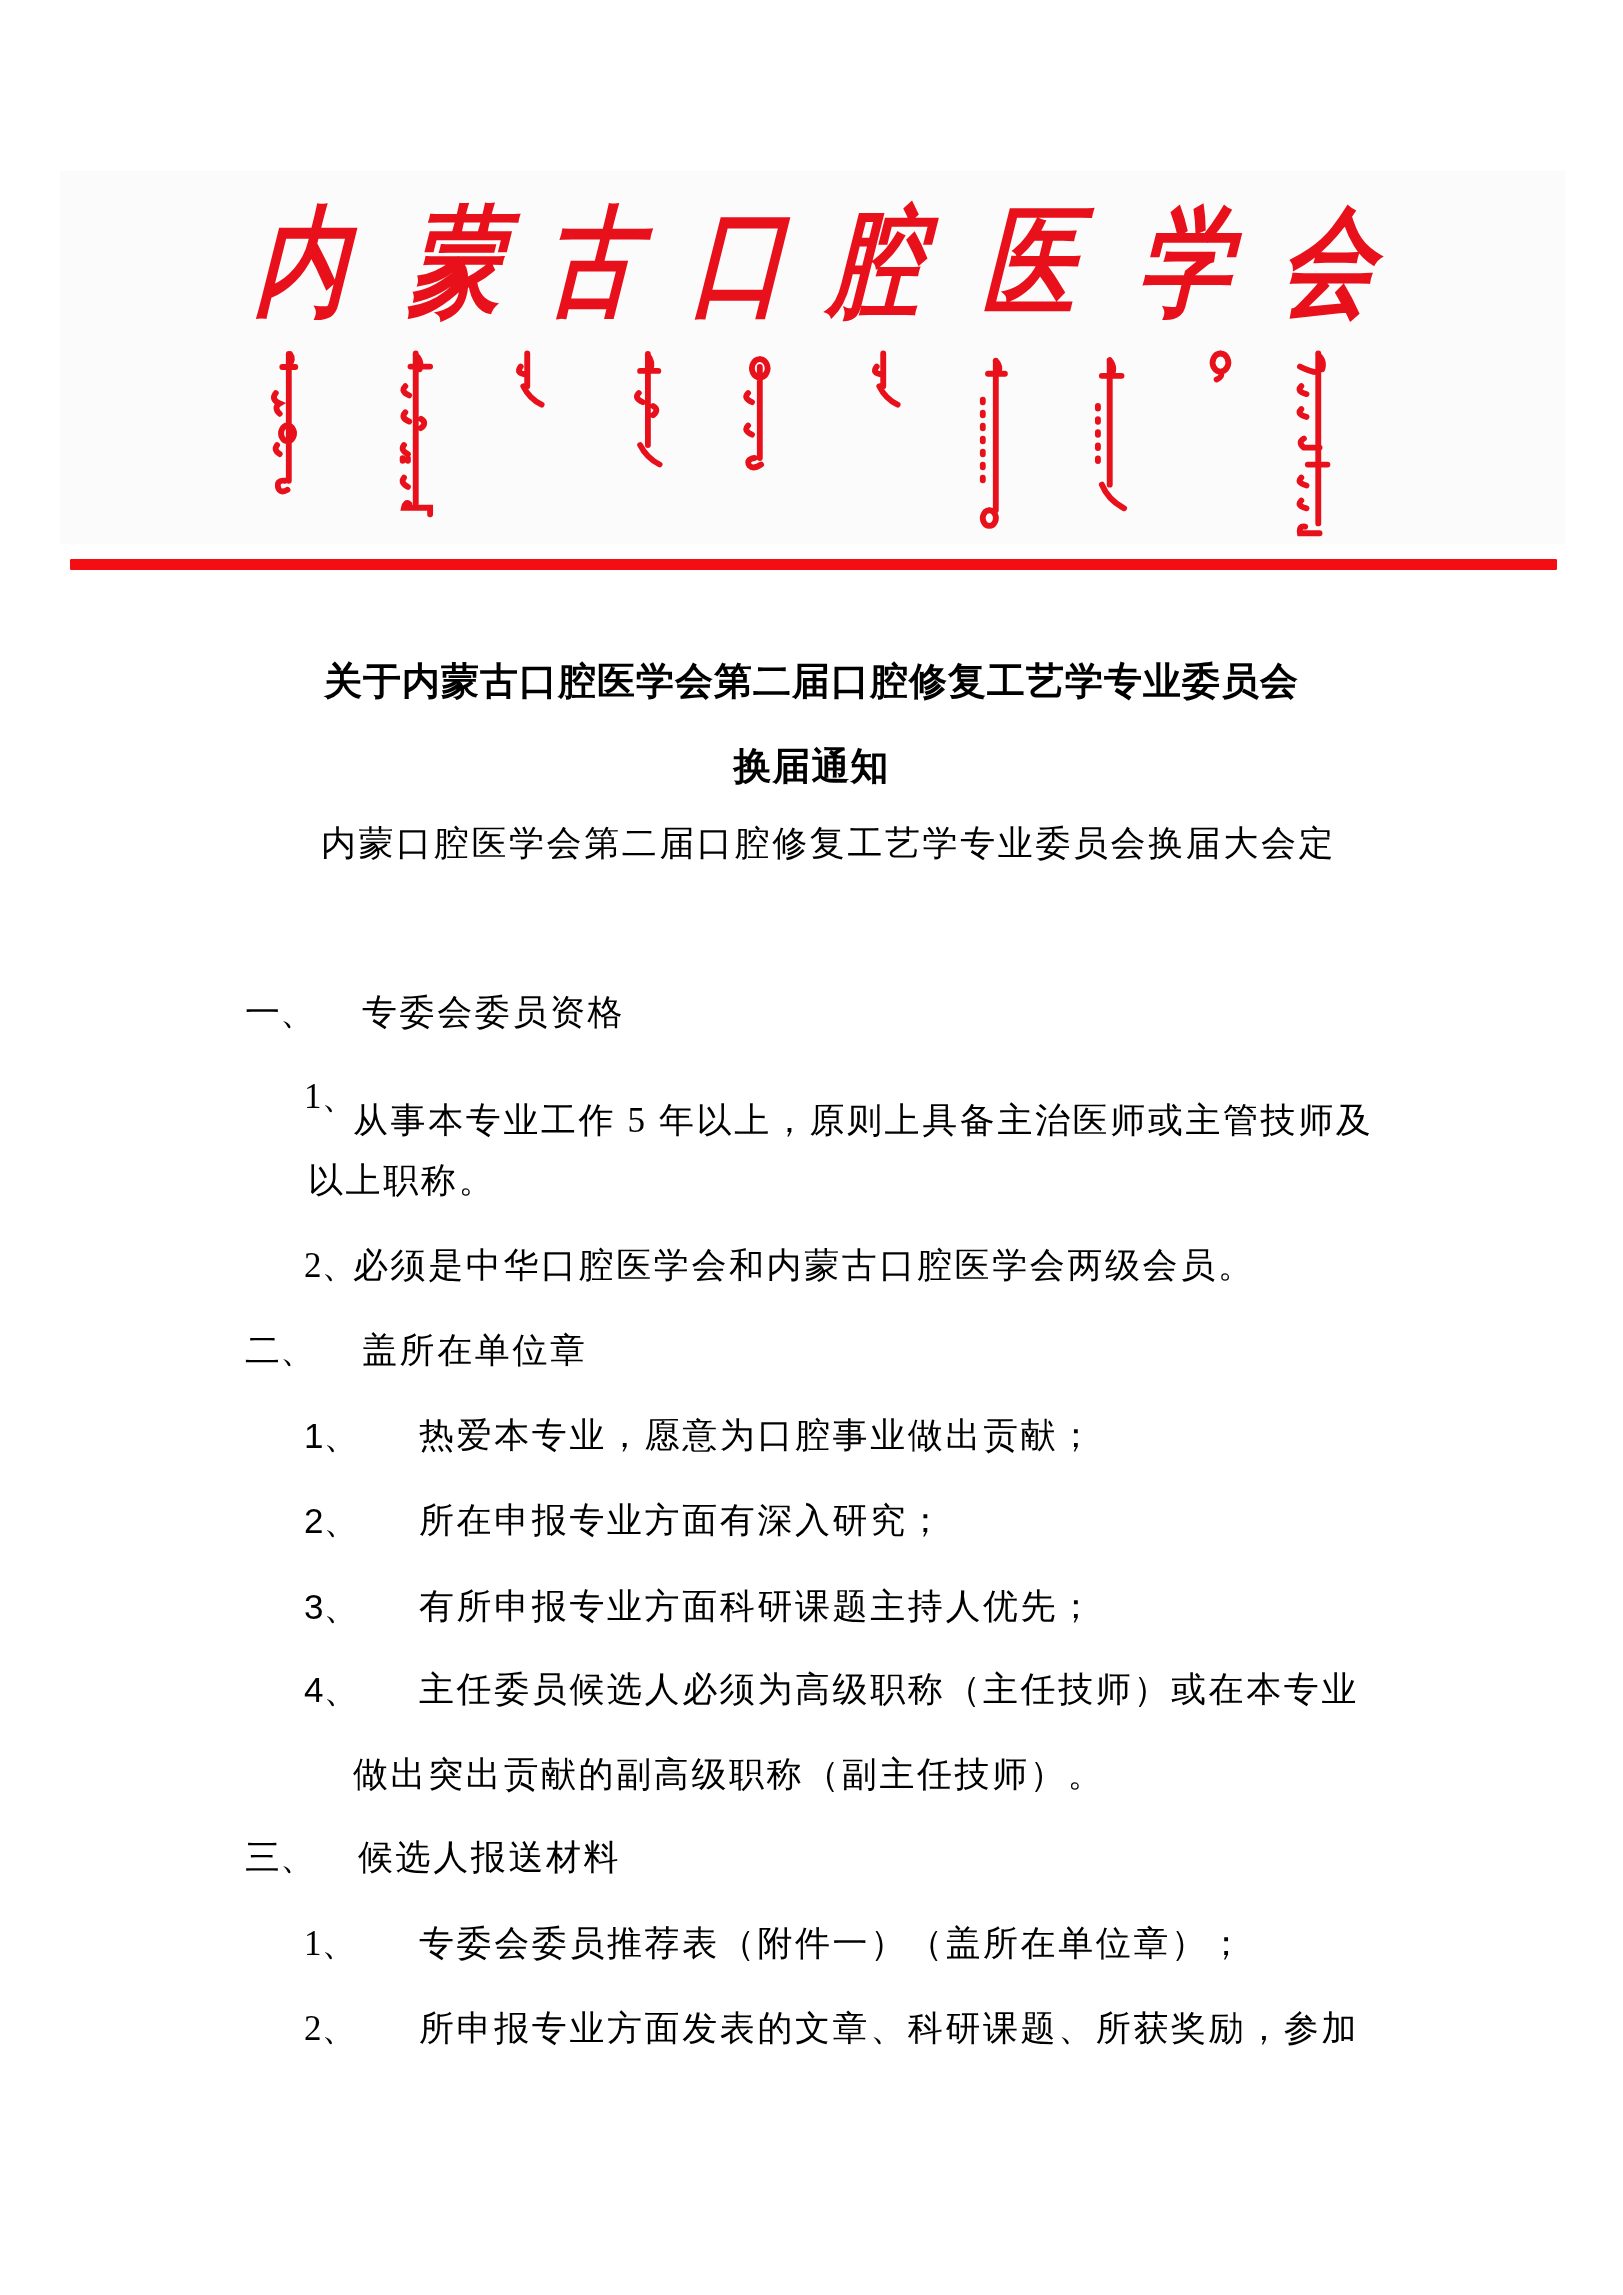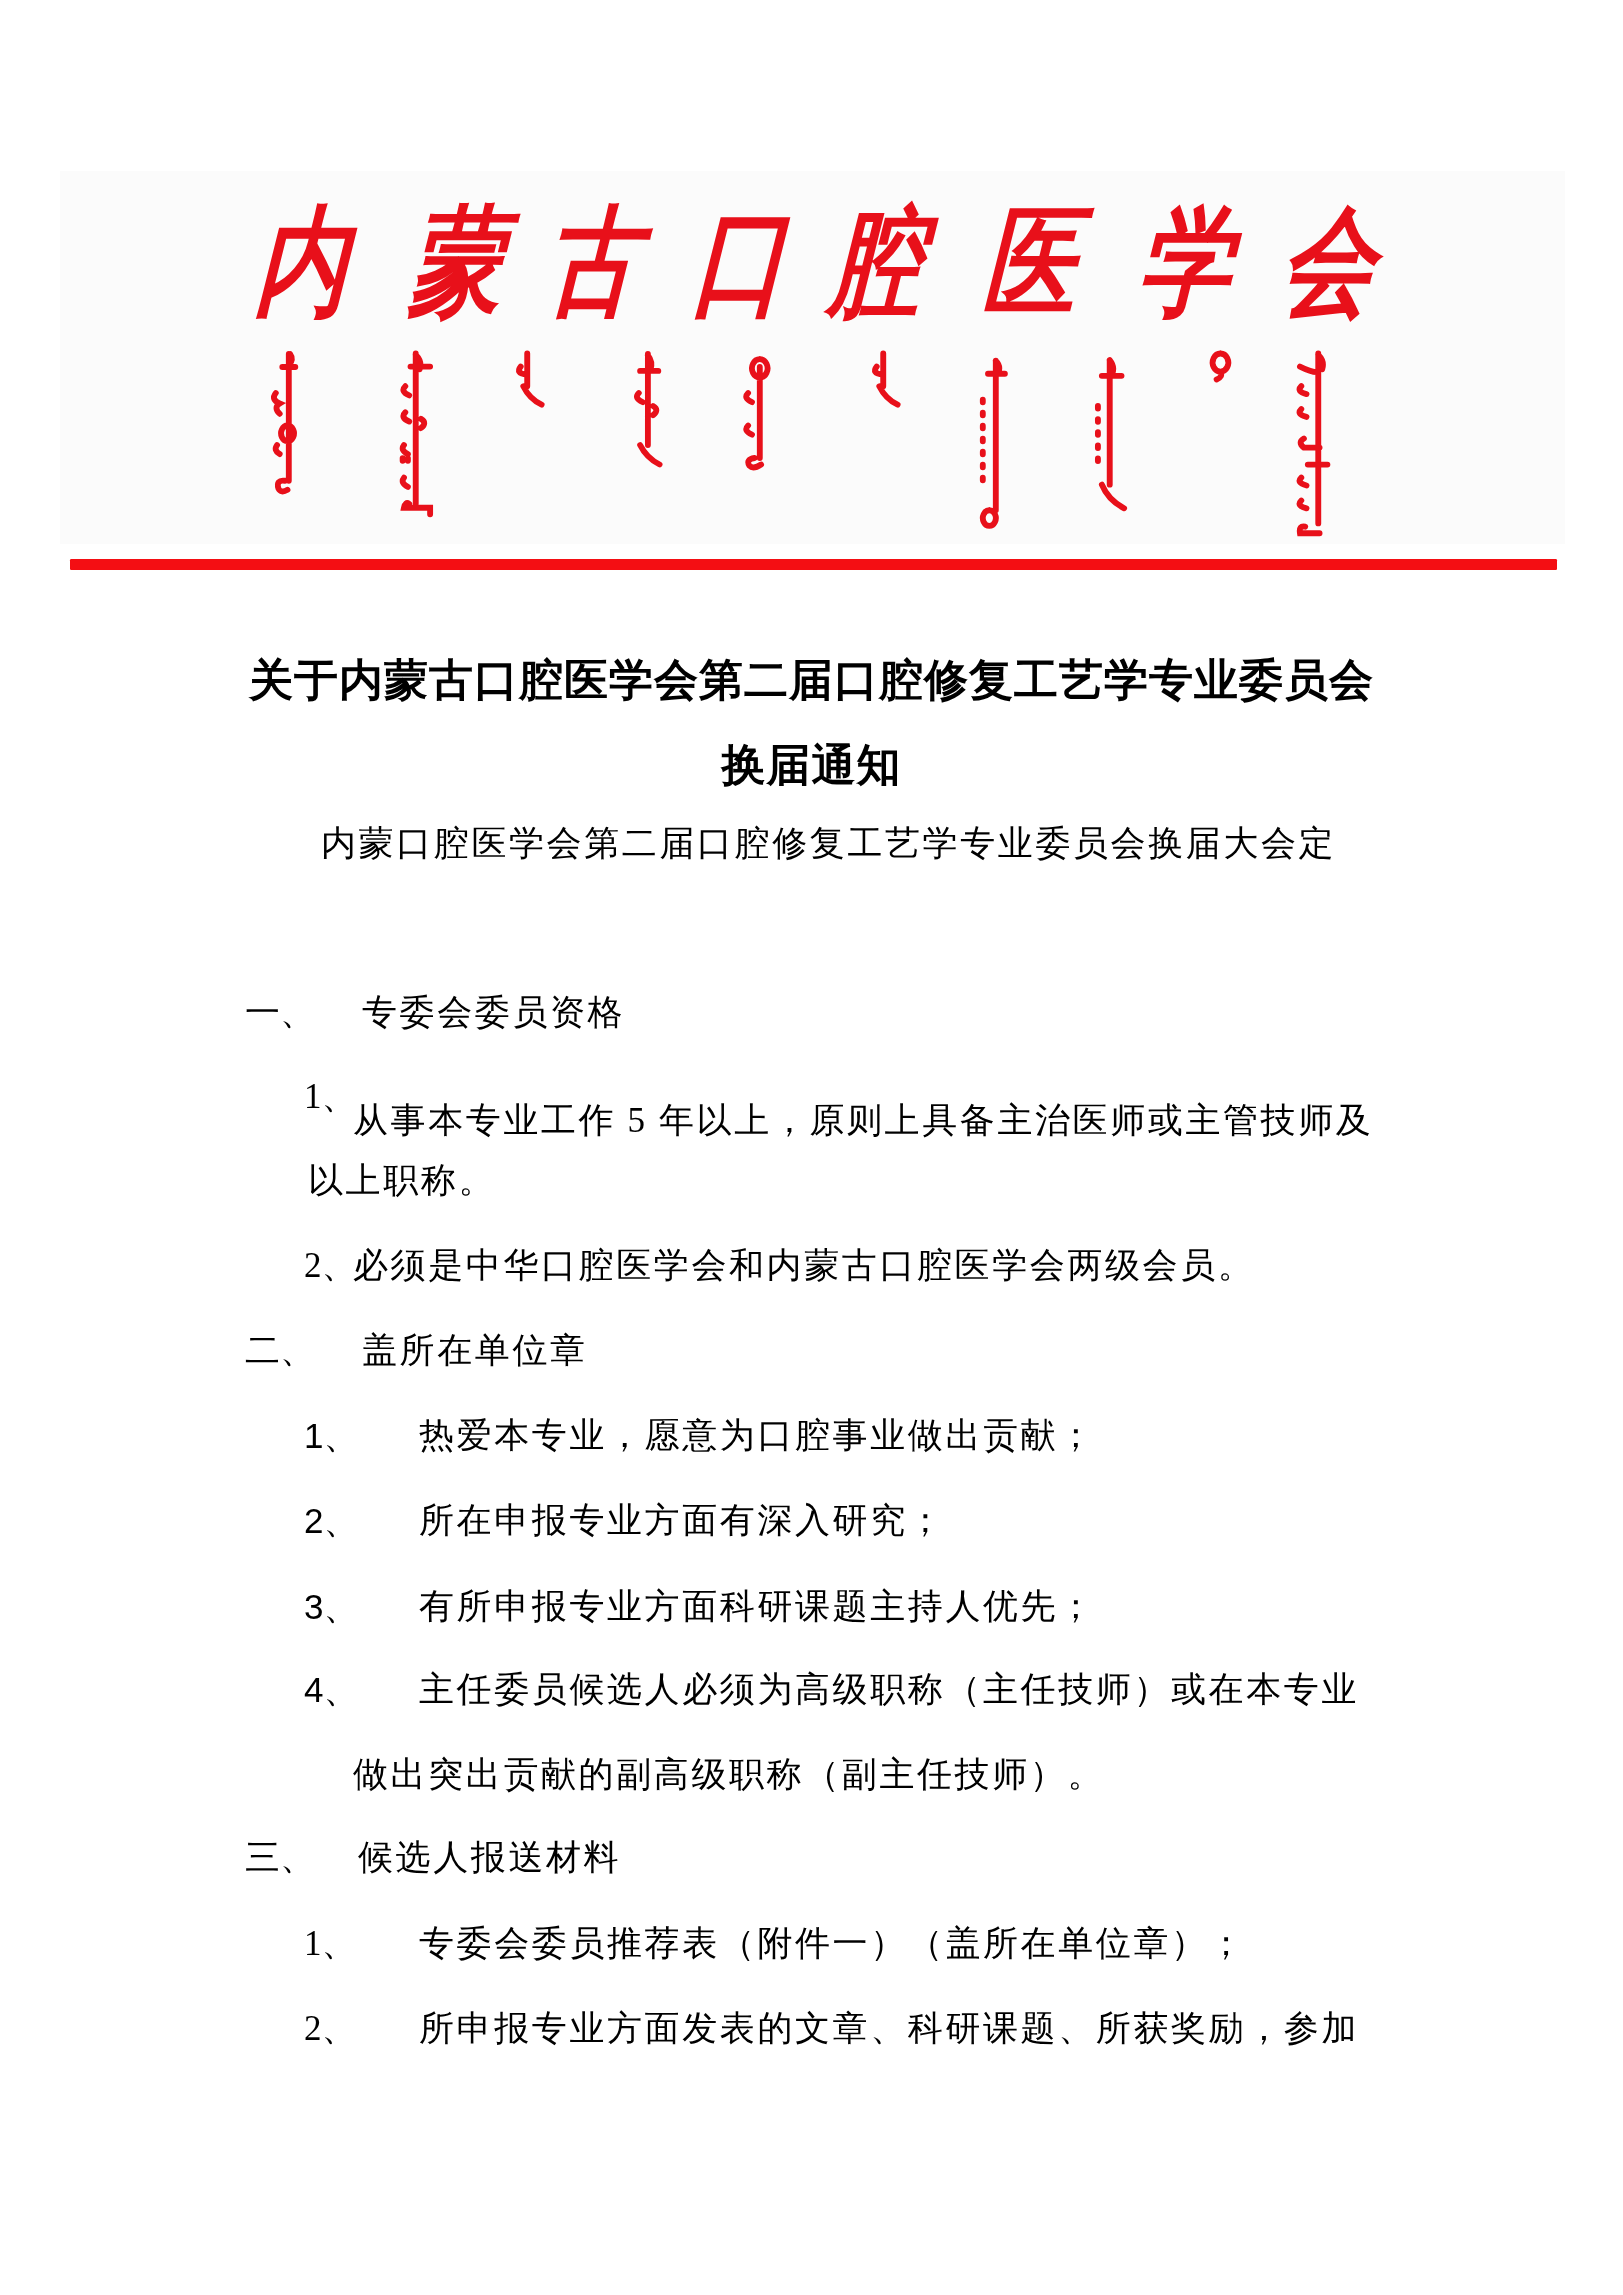--- a/index.html
+++ b/index.html
@@ -23,21 +23,21 @@
   .mongol-col svg { display: block; }
   .red-rule {
     position: absolute; left: 70px; top: 559px; width: 1487px; height: 11px;
     background: #f40e13; border-radius: 1.3px;
   }
 
   
   .title {
     position: absolute; left: 0; width: 1623px; text-align: center;
     font-family: "Liberation Serif", "DejaVu Serif", serif;
-    font-weight: bold; font-size: 44px; color: #000000; letter-spacing: 1px;
+    font-weight: bold; font-size: 38px; color: #000000; letter-spacing: 1px;
     line-height: 46px;
   }
 
   
   .line {
     position: absolute; white-space: nowrap;
     font-family: Liberation Serif, serif;
     font-size: 35px; line-height: 42px; color: #000000; letter-spacing: 2.6px;
   }
   .num-sans {

